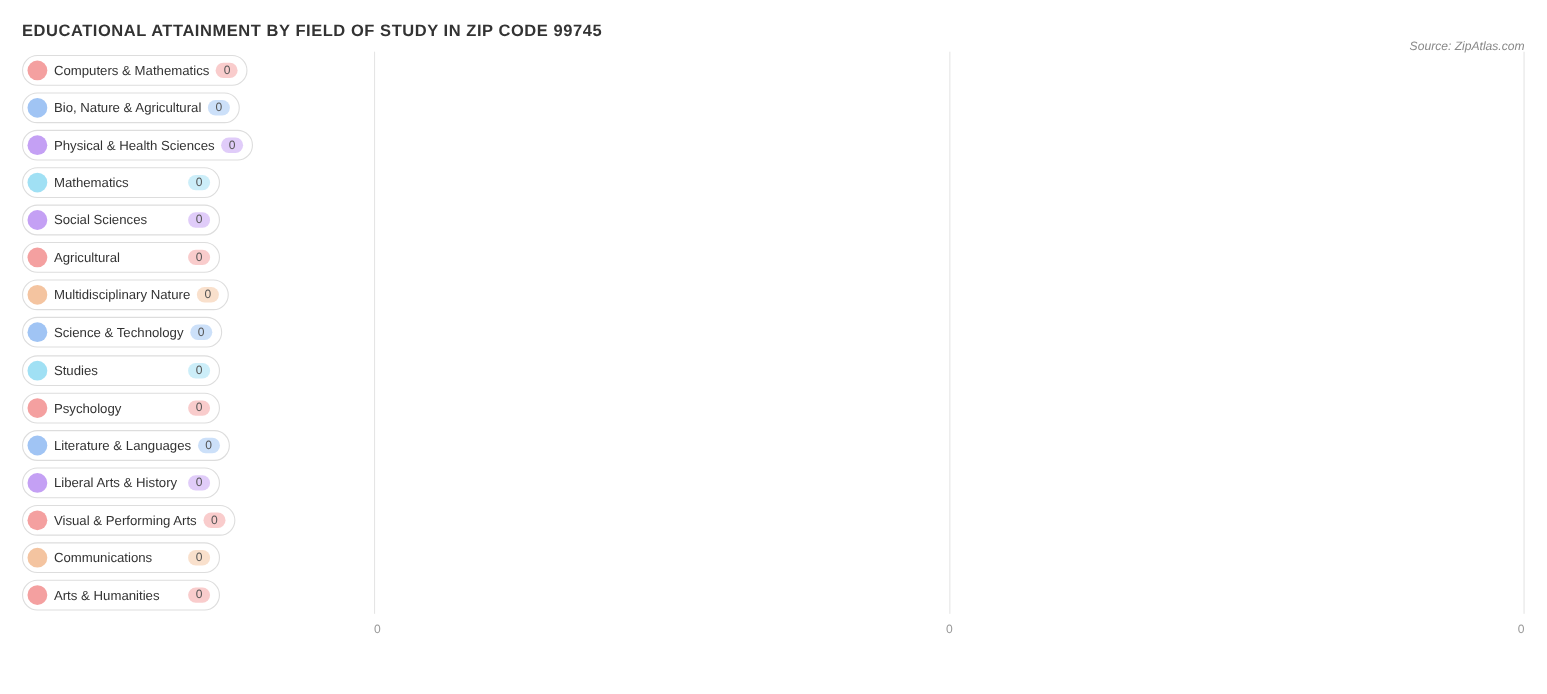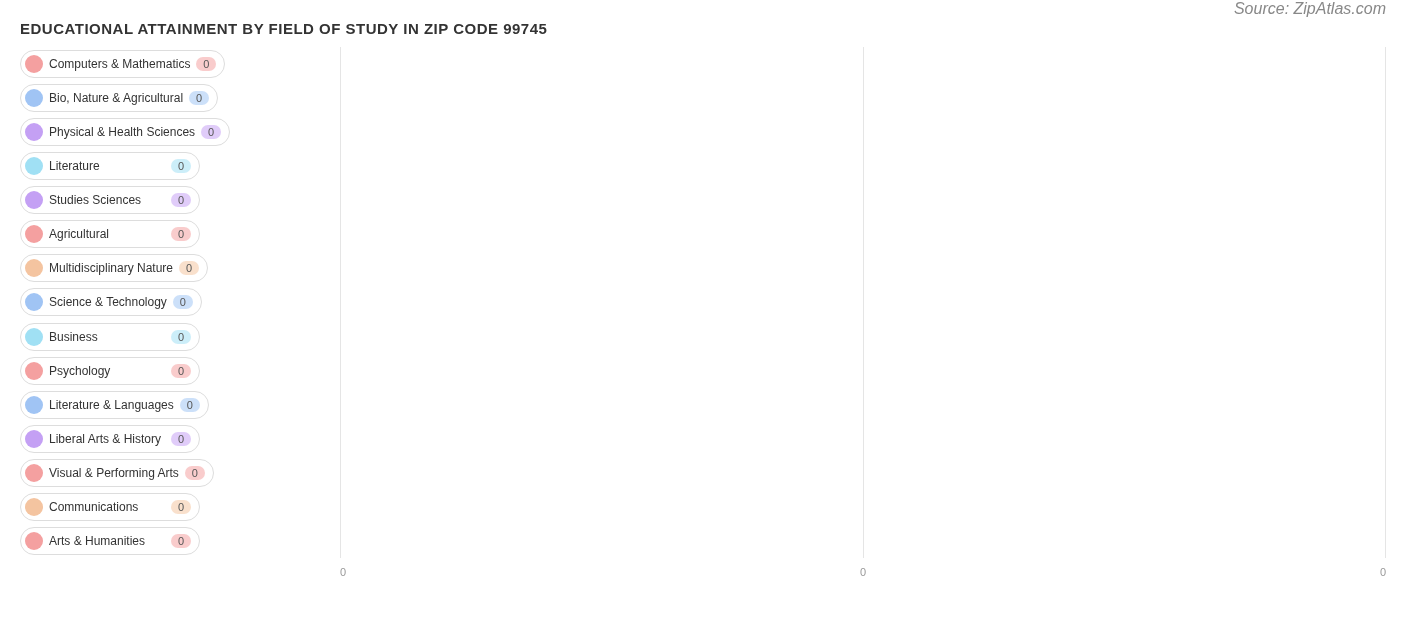--- a/index.html
+++ b/index.html
@@ -19,23 +19,23 @@
     .chart-title {
       font-size: 15px;
       font-weight: bold;
       letter-spacing: 0.5px;
       text-transform: uppercase;
       color: #333;
       margin-bottom: 4px;
     }
     .source-label {
       position: absolute;
-      top: 0;
+      top: 36px;
       right: 20px;
-      font-size: 16px;
+      font-size: 11px;
       color: #888;
       font-style: italic;
     }
     .chart-area {
       display: flex;
       flex-direction: row;
       width: 100%;
       height: calc(100% - 40px);
       margin-top: 10px;
       position: relative;
@@ -148,28 +148,28 @@
         <div class="bar-row">
           <div class="bar-label-container">
             <div class="bar-color-dot" style="background: rgb(196, 160, 244);"></div>
             <span class="bar-label-text">Physical &amp; Health Sciences</span>
             <span class="bar-value-badge" style="background: rgba(196, 160, 244, 0.533);">0</span>
           </div>
         </div>
         <div class="bar-row">
           <div class="bar-label-container">
             <div class="bar-color-dot" style="background: rgb(160, 224, 244);"></div>
-            <span class="bar-label-text">Literature</span>
+            <span class="bar-label-text">Mathematics</span>
             <span class="bar-value-badge" style="background: rgba(160, 224, 244, 0.533);">0</span>
           </div>
         </div>
         <div class="bar-row">
           <div class="bar-label-container">
             <div class="bar-color-dot" style="background: rgb(196, 160, 244);"></div>
-            <span class="bar-label-text">Studies Sciences</span>
+            <span class="bar-label-text">Social Sciences</span>
             <span class="bar-value-badge" style="background: rgba(196, 160, 244, 0.533);">0</span>
           </div>
         </div>
         <div class="bar-row">
           <div class="bar-label-container">
             <div class="bar-color-dot" style="background: rgb(244, 160, 160);"></div>
             <span class="bar-label-text">Agricultural</span>
             <span class="bar-value-badge" style="background: rgba(244, 160, 160, 0.533);">0</span>
           </div>
         </div>
@@ -183,21 +183,21 @@
         <div class="bar-row">
           <div class="bar-label-container">
             <div class="bar-color-dot" style="background: rgb(160, 196, 244);"></div>
             <span class="bar-label-text">Science &amp; Technology</span>
             <span class="bar-value-badge" style="background: rgba(160, 196, 244, 0.533);">0</span>
           </div>
         </div>
         <div class="bar-row">
           <div class="bar-label-container">
             <div class="bar-color-dot" style="background: rgb(160, 224, 244);"></div>
-            <span class="bar-label-text">Business</span>
+            <span class="bar-label-text">Studies</span>
             <span class="bar-value-badge" style="background: rgba(160, 224, 244, 0.533);">0</span>
           </div>
         </div>
         <div class="bar-row">
           <div class="bar-label-container">
             <div class="bar-color-dot" style="background: rgb(244, 160, 160);"></div>
             <span class="bar-label-text">Psychology</span>
             <span class="bar-value-badge" style="background: rgba(244, 160, 160, 0.533);">0</span>
           </div>
         </div>

